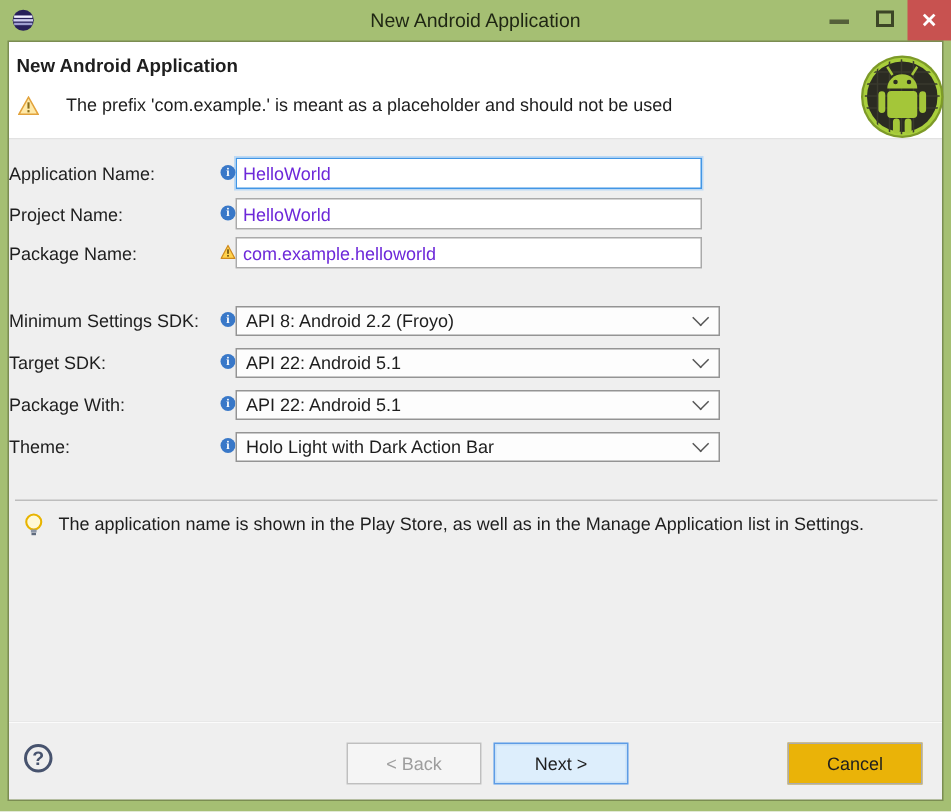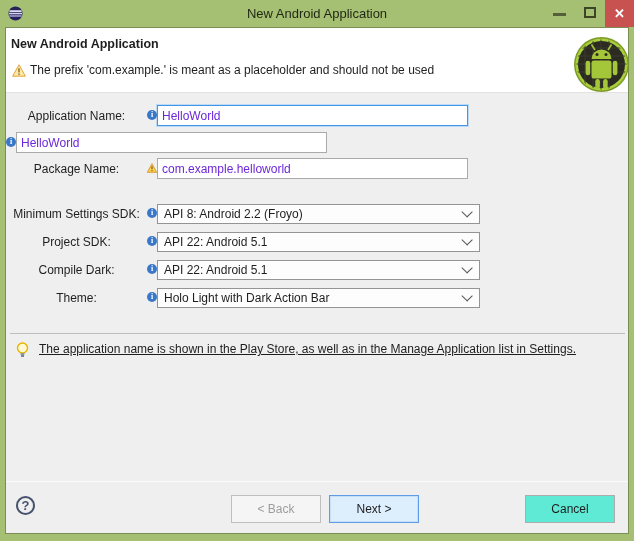--- a/index.html
+++ b/index.html
@@ -19,52 +19,52 @@
   .btn-close { position:absolute; left:605px; top:0; width:29px; height:27px; background:#c85250; color:#fff;
                text-align:center; line-height:27px; font-size:13px; font-weight:bold; }
 
   
   .client { position:absolute; left:6px; top:28px; width:622px; height:505px; background:#efefef;
             box-shadow:0 0 0 1px rgba(90,100,55,.55); }
 
   
   .header { position:absolute; left:0; top:0; width:622px; height:65px; background:#ffffff; border-bottom:1px solid #e2e2e2; }
   .header h1 { position:absolute; left:5px; top:9px; font-size:12.5px; font-weight:bold; }
-  .warn-row { position:absolute; left:6px; top:35px; display:flex; align-items:center; gap:4px; }
+  .warn-row { position:absolute; left:6px; top:35px; display:flex; align-items:center; gap:18px; }
   .warn-ico { width:14px; height:13px; display:block; }
   .droid-badge { position:absolute; left:567px; top:8px; width:57px; height:57px; }
 
   
   .row { position:absolute; left:0; display:flex; align-items:center; }
-  .row .lbl { width:141px; text-align:center; white-space:nowrap; }
+  .row .lbl { width:141px; text-align:left; white-space:nowrap; }
   .row .deco { width:10px; height:10px; margin:0 0 0 0; flex:none; position:relative; top:-1px; }
   .inp { width:311px; height:21px; border:1px solid #aaaaaa; background:#fff; font-family:"Liberation Sans",sans-serif;
          font-size:12px; padding:0 4px; color:#6d28d9; }
   .inp.focused { border:1px solid #4296e5; outline:1px solid #bcd9f5; outline-offset:0; }
   .combo { width:323px; height:20px; border:1px solid #949494; background:#fdfdfd; display:flex; align-items:center;
            padding:0 6px; position:relative; cursor:default; }
   .combo .val { flex:1; white-space:nowrap; overflow:hidden; }
   .chev { width:8px; height:8px; border-right:1px solid #555; border-bottom:1px solid #555;
           transform:rotate(45deg) translateY(-3px); flex:none; margin-right:4px; }
 
   .deco-info { width:10px; height:10px; border-radius:50%; background:#3978c8; color:#fff; font-size:8px; line-height:10px;
                text-align:center; font-weight:bold; font-family:"Liberation Serif",serif; }
   .deco-warn svg { display:block; }
 
   
   .sep1 { position:absolute; left:4px; top:305px; width:615px; height:1px; background:#bdbdbd; }
-  .tip-row { position:absolute; left:10px; top:314px; display:flex; align-items:flex-start; gap:10px; width:600px;text-decoration:underline; }
+  .tip-row { position:absolute; left:10px; top:314px; display:flex; align-items:flex-start; gap:10px; width:600px; }
   .bulb { width:13px; height:18px; flex:none; }
 
   .sep2 { position:absolute; left:0; top:453px; width:622px; height:1px; background:#b9b9b9; border-bottom:1px solid #fbfbfb; }
 
   
   .help-btn { position:absolute; left:10px; top:468px; width:19px; height:19px; border:2px solid #47536e; border-radius:50%;
               color:#47536e; font-weight:bold; text-align:center; line-height:16px; font-size:13px; background:transparent; cursor:pointer; }
-  .pushbtn { position:absolute; top:467px; width:90px; height:28px; border:1px solid #acacac; background:#5eead4;
+  .pushbtn { position:absolute; top:467px; width:90px; height:28px; border:1px solid #acacac; background:#eab308;
              font-family:"Liberation Sans",sans-serif; font-size:12px; color:#1e1e1e; text-align:center; line-height:26px; }
   .pushbtn.disabled { color:#9d9d9d; border-color:#bfbfbf; background:#f5f5f5; }
   .pushbtn.default { background:#ddeefc; border:1px solid #5e9ce5; box-shadow:inset 0 0 0 1px #c7e0f7; }
   .b-back { left:225px; } .b-next { left:323px; } .b-finish { left:421px; } .b-cancel { left:519px; }
 </style>
 </head>
 <body>
 
 <div class="window">
 
@@ -130,20 +130,21 @@
         <circle cx="33" cy="18.6" r="1.5" fill="#2b2b22"></circle>
       </svg>
     </div>
 
     <div class="row" style="top:77px;">
       <span class="lbl">Application Name:</span>
       <span class="deco deco-info">i</span>
       <input class="inp focused" style="margin-left: 0px;" value="HelloWorld">
     </div>
     <div class="row" style="top:104px;">
+      <span class="lbl">Project Name:</span>
       <span class="deco deco-info">i</span>
       <input class="inp" value="HelloWorld" style="">
     </div>
     <div class="row" style="top:130px;">
       <span class="lbl">Package Name:</span>
       <span class="deco deco-warn">
         <svg width="10" height="10" viewBox="0 0 10 10">
           <path d="M5 0.7 L9.6 9.3 L0.4 9.3 Z" fill="#ffd24d" stroke="#cf8a1d" stroke-width="0.8"></path>
           <rect x="4.5" y="3.2" width="1" height="3" fill="#5c4208"></rect>
           <rect x="4.5" y="7" width="1" height="1.1" fill="#5c4208"></rect>
@@ -154,29 +155,29 @@
 
     <div class="row" style="top:176px;">
       <span class="lbl">Minimum Settings SDK:</span>
       <span class="deco deco-info">i</span>
       <div class="combo">
         <span class="val">API 8: Android 2.2 (Froyo)</span>
         <span class="chev"></span>
       </div>
     </div>
     <div class="row" style="top:204px;">
-      <span class="lbl">Project SDK:</span>
+      <span class="lbl">Target SDK:</span>
       <span class="deco deco-info">i</span>
       <div class="combo">
         <span class="val">API 22: Android 5.1</span>
         <span class="chev"></span>
       </div>
     </div>
     <div class="row" style="top:232px;">
-      <span class="lbl">Compile Dark:</span>
+      <span class="lbl">Package With:</span>
       <span class="deco deco-info">i</span>
       <div class="combo">
         <span class="val">API 22: Android 5.1</span>
         <span class="chev"></span>
       </div>
     </div>
     <div class="row" style="top:260px;">
       <span class="lbl">Theme:</span>
       <span class="deco deco-info">i</span>
       <div class="combo">

